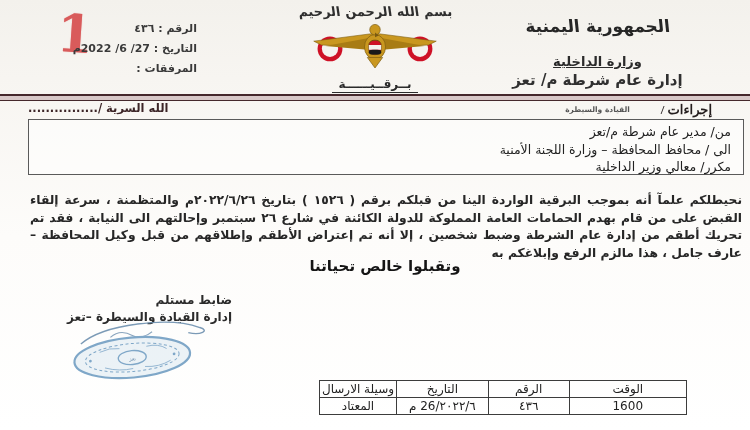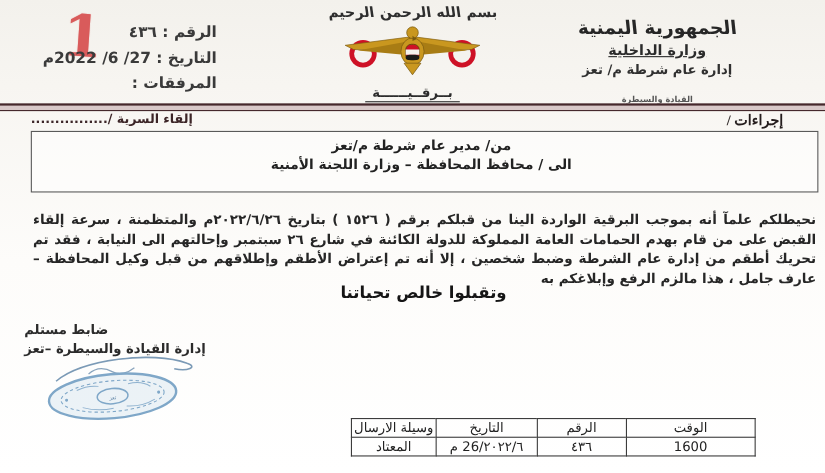--- a/index.html
+++ b/index.html
@@ -4,54 +4,54 @@
 <style>
   html,body{margin:0;padding:0;background:#e9e7e2;}
   .page{
     position:relative;width:750px;height:430px;overflow:hidden;
     background:linear-gradient(180deg,#f3f1ec 0%,#f7f5f1 18%,#fdfcfa 55%,#ffffff 100%);
     font-family:"DejaVu Sans",sans-serif;color:#1f1f1f;direction:rtl;
   }
   
   .hdr-right{position:absolute;top:16px;right:55px;width:195px;text-align:center;}
   .hdr-country{font-size:17px;font-weight:700;transform:skewX(6deg);letter-spacing:0;color:#262626;}
-  .hdr-ministry{font-size:13px;font-weight:700;margin-top:3px;text-decoration:underline;color:#2b2b2b;}
-  .hdr-dept{font-size:12px;font-weight:700;margin-top:2px;color:#303030;}
+  .hdr-ministry{font-size:13px;font-weight:700;margin-top:18px;text-decoration:underline;color:#2b2b2b;}
+  .hdr-dept{font-size:15px;font-weight:700;margin-top:2px;color:#303030;}
   .hdr-unit{font-size:7.5px;font-weight:600;color:#555;margin-top:16px;}
   
   .hdr-center{position:absolute;top:4px;left:50%;transform:translateX(-50%);width:230px;text-align:center;}
   .bismillah{font-size:13px;font-weight:700;transform:skewX(8deg);color:#2e2e2e;}
   .emblem{margin-top:2px;}
   .doc-type{display:inline-block;font-size:12px;font-weight:700;border-bottom:1.5px solid #2b2b2b;padding:0 6px 1px;margin-top:1px;color:#2b2b2b;}
   
   .hdr-left{position:absolute;top:22px;left:25px;width:172px;text-align:right;direction:rtl;}
-  .hdr-left .ln{font-size:14px;font-weight:600;color:#3a3a3a;margin-bottom:7px;white-space:nowrap;}
+  .hdr-left .ln{font-size:11px;font-weight:600;color:#3a3a3a;margin-bottom:7px;white-space:nowrap;}
   .page-stamp{
     position:absolute;top:8px;left:57px;font-family:"DejaVu Serif",serif;
     font-size:52px;font-weight:700;color:#d95b5b;line-height:1;transform:rotate(4deg);
     text-shadow:0 0 1px rgba(217,91,91,.6);
   }
   
   .double-rule{position:absolute;top:94px;left:0;right:0;height:4px;
     border-top:2px solid #45282c;border-bottom:1.5px solid #45282c;background:#d8c8c8;}
   
   .procedures{position:absolute;top:102px;right:38px;font-size:13px;font-weight:700;color:#241d1d;font-family:Liberation Serif, serif;}
   .secrecy{position:absolute;top:101px;left:28px;font-size:11.5px;font-weight:700;color:#3c2527;direction:rtl;}
   
   .addr-box{position:absolute;top:119px;left:28px;right:6px;height:56px;
     border:1.5px solid #5a5a5a;background:rgba(255,255,255,.5);padding:3px 12px 0 6px;box-sizing:border-box;}
-  .addr-box .al{font-size:12.5px;font-weight:700;color:#222;line-height:17.5px;white-space:nowrap;text-align:center;}
+  .addr-box .al{font-size:12.5px;font-weight:400;color:#222;line-height:17.5px;white-space:nowrap;}
   
   .body-text{position:absolute;top:180px;left:30px;right:8px;
     font-size:12.3px;font-weight:600;line-height:17.6px;text-align:justify;color:#262626;direction:rtl;}
   
   .closing{position:absolute;top:257px;left:0;right:0;text-align:center;
     font-size:15px;font-weight:800;color:#151515;padding-left:20px;}
   
-  .sig{position:absolute;top:293px;left:22px;width:210px;text-align:left;}
+  .sig{position:absolute;top:293px;left:22px;width:210px;text-align:right;}
   .sig .s1{font-size:12px;font-weight:700;color:#2b2b2b;}
   .sig .s2{font-size:12px;font-weight:700;color:#2b2b2b;margin-top:3px;white-space:nowrap;}
   .stamp-wrap{margin-top:0px;transform:rotate(-5deg);}
   
   .ftable{position:absolute;top:380px;left:5px;right:63px;border-collapse:collapse;direction:rtl;}
   .ftable td{border:1.2px solid #3c3c3c;text-align:center;font-size:12px;color:#222;
     height:16px;padding:0 2px;font-weight:400;}
   .ftable .hdr td{font-weight:400;}
   .c-time{width:32%}.c-num{width:22%}.c-date{width:25%}.c-means{width:21%}
 </style>
@@ -100,25 +100,26 @@
   <div class="page-stamp">1</div>
   <div class="hdr-left">
     <div class="ln">الرقم : ٤٣٦</div>
     <div class="ln">التاريخ : 27/ 6/ 2022م</div>
     <div class="ln">المرفقات :</div>
   </div>
 
   <div class="double-rule"></div>
 
   <div class="procedures">إجراءات /</div>
-  <div class="secrecy">إلقاء السرية /................</div>
+  <div class="secrecy">الله السرية /................</div>
 
   <div class="addr-box">
     <div class="al">من/ مدير عام شرطة م/تعز</div>
     <div class="al">الى / محافظ المحافظة – وزارة اللجنة الأمنية</div>
+    <div class="al">مكرر/ معالي وزير الداخلية</div>
   </div>
 
   <p class="body-text">نحيطلكم علمآ أنه بموجب البرقية الواردة الينا من قبلكم برقم ( ١٥٢٦ ) بتاريخ ٢٠٢٢/٦/٢٦م والمتظمنة ، سرعة إلقاء القبض على من قام بهدم الحمامات العامة المملوكة للدولة الكائنة في شارع ٢٦ سبتمبر  وإحالتهم الى النيابة ، فقد تم تحريك أطقم من إدارة عام الشرطة وضبط شخصين ، إلا أنه تم إعتراض الأطقم  وإطلاقهم من قبل وكيل المحافظة – عارف جامل ، هذا مالزم الرفع وإبلاغكم به</p>
 
   <div class="closing">وتقبلوا خالص تحياتنا</div>
 
   <div class="sig">
     <div class="s1">ضابط مستلم</div>
     <div class="s2">إدارة القيادة والسيطرة –تعز</div>
     <div class="stamp-wrap">

